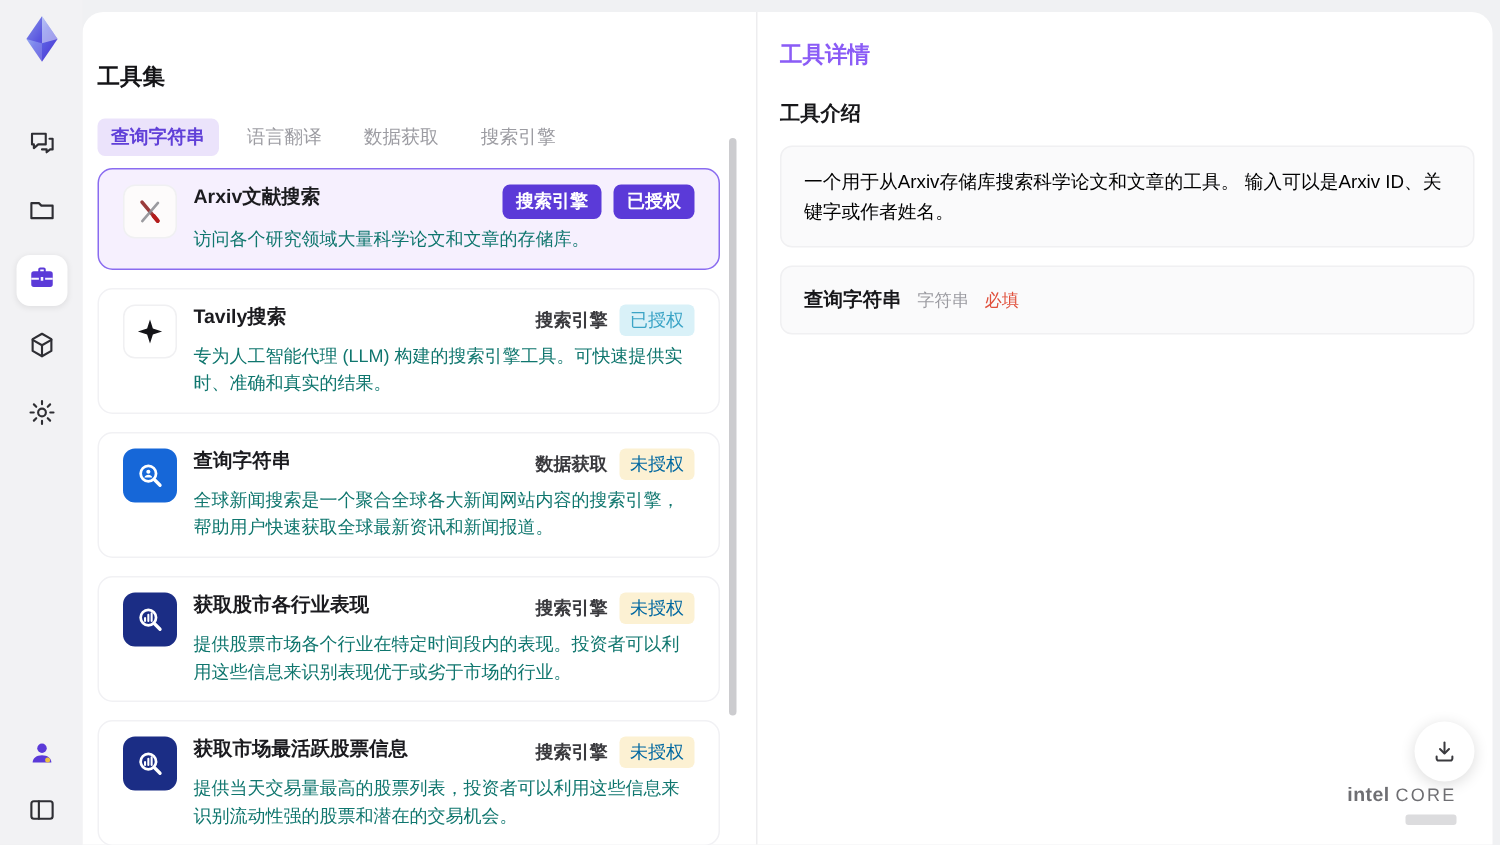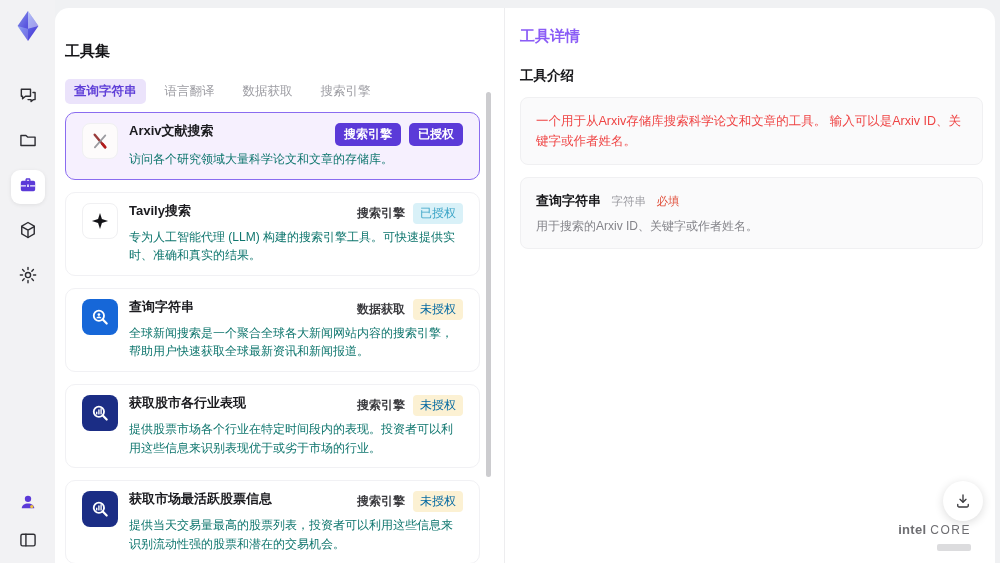--- a/index.html
+++ b/index.html
@@ -46,21 +46,21 @@
   .tool-card.selected .status { background:#5b3ad8; color:#fff; padding:3px 9px; border-radius:5px; font-weight:600; font-size:12px; }
   .tool-desc { font-size:12px; color:#0f766e; line-height:1.55; margin-top:4px; }
 
   .scroll-thumb { position:absolute; right:13px; top:84px; width:5px; height:385px; border-radius:3px; background:#cccccf; }
 
   
   .detail-col { position:absolute; left:465px; right:12px; top:0; padding-top:19px; }
   .detail-title { font-size:15px; font-weight:700; color:#8b5cf6; }
   .section-h { font-size:13.5px; font-weight:700; color:#17171a; margin-top:21px; }
   .box { background:#fafafb; border:1px solid #f0f0f2; border-radius:8px; padding:13px 15px; margin-top:12px; }
-  .intro-text { font-size:12.5px; color:#ef4444; line-height:1.6; }
+  .intro-text { font-size:12.5px; color:#000000; line-height:1.6; }
   .param-name { font-size:13px; font-weight:700; color:#17171a; }
   .param-type { font-size:11.5px; color:#9b9ba1; margin-left:6px; }
   .param-required { font-size:11.5px; color:#e0503c; margin-left:6px; }
   .param-desc { font-size:12px; color:#84848a; margin-top:7px; line-height:1.5; }
 
   
   .fab { position:absolute; right:17px; bottom:42px; width:40px; height:40px; border-radius:50%;
     background:#fff; box-shadow:0 2px 10px rgba(0,0,0,.14); display:flex; align-items:center; justify-content:center; cursor:pointer; z-index:5; }
   .brand { position:absolute; right:29px; bottom:8px; text-align:right; z-index:5; }
   .brand-line { font-size:13px; color:#6e6e72; letter-spacing:.3px; }
@@ -248,21 +248,20 @@
   <section class="detail-col">
     <h2 class="detail-title">工具详情</h2>
     <h3 class="section-h">工具介绍</h3>
     <div class="box intro-text">一个用于从Arxiv存储库搜索科学论文和文章的工具。 输入可以是Arxiv ID、关键字或作者姓名。</div>
     <div class="box">
       <div>
         <span class="param-name">查询字符串</span>
         <span class="param-type">字符串</span>
         <span class="param-required">必填</span>
       </div>
-      <div class="param-desc">用于搜索的Arxiv ID、关键字或作者姓名。</div>
     </div>
   </section>
 </main>
 
 <div class="fab">
   <svg viewBox="0 0 24 24" width="18" height="18" fill="none" stroke="#3a3a3e" stroke-width="1.8" stroke-linecap="round" stroke-linejoin="round">
     <path d="M12 4v9"></path>
       <path d="M8 9.8l4 4 4-4"></path>
       <path d="M5 16.5v1.8A1.7 1.7 0 0 0 6.7 20h10.6a1.7 1.7 0 0 0 1.7-1.7v-1.8"></path>
   </svg>

